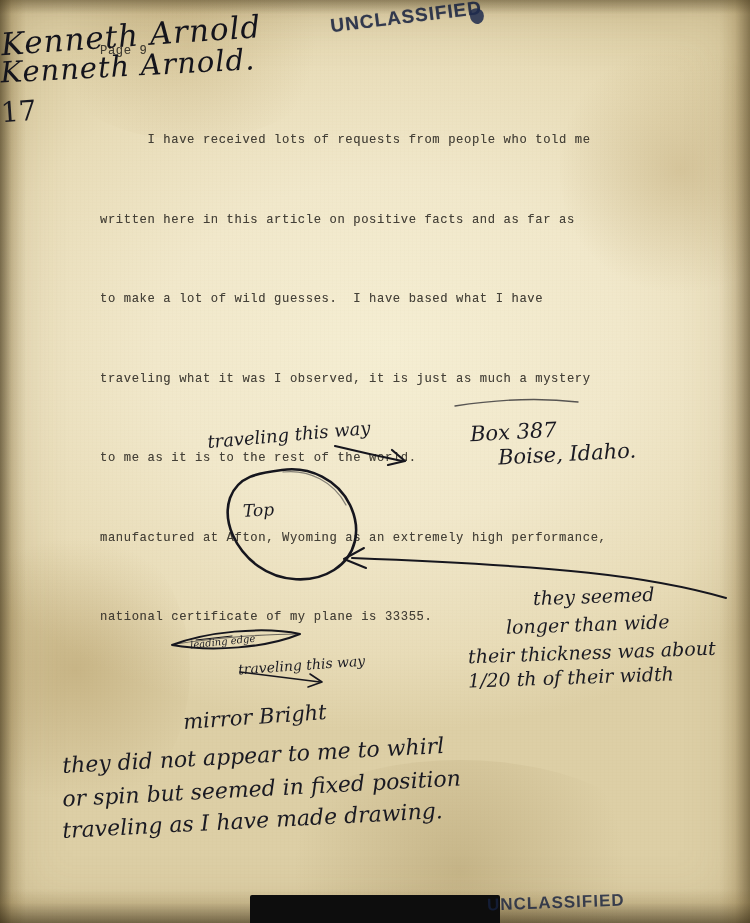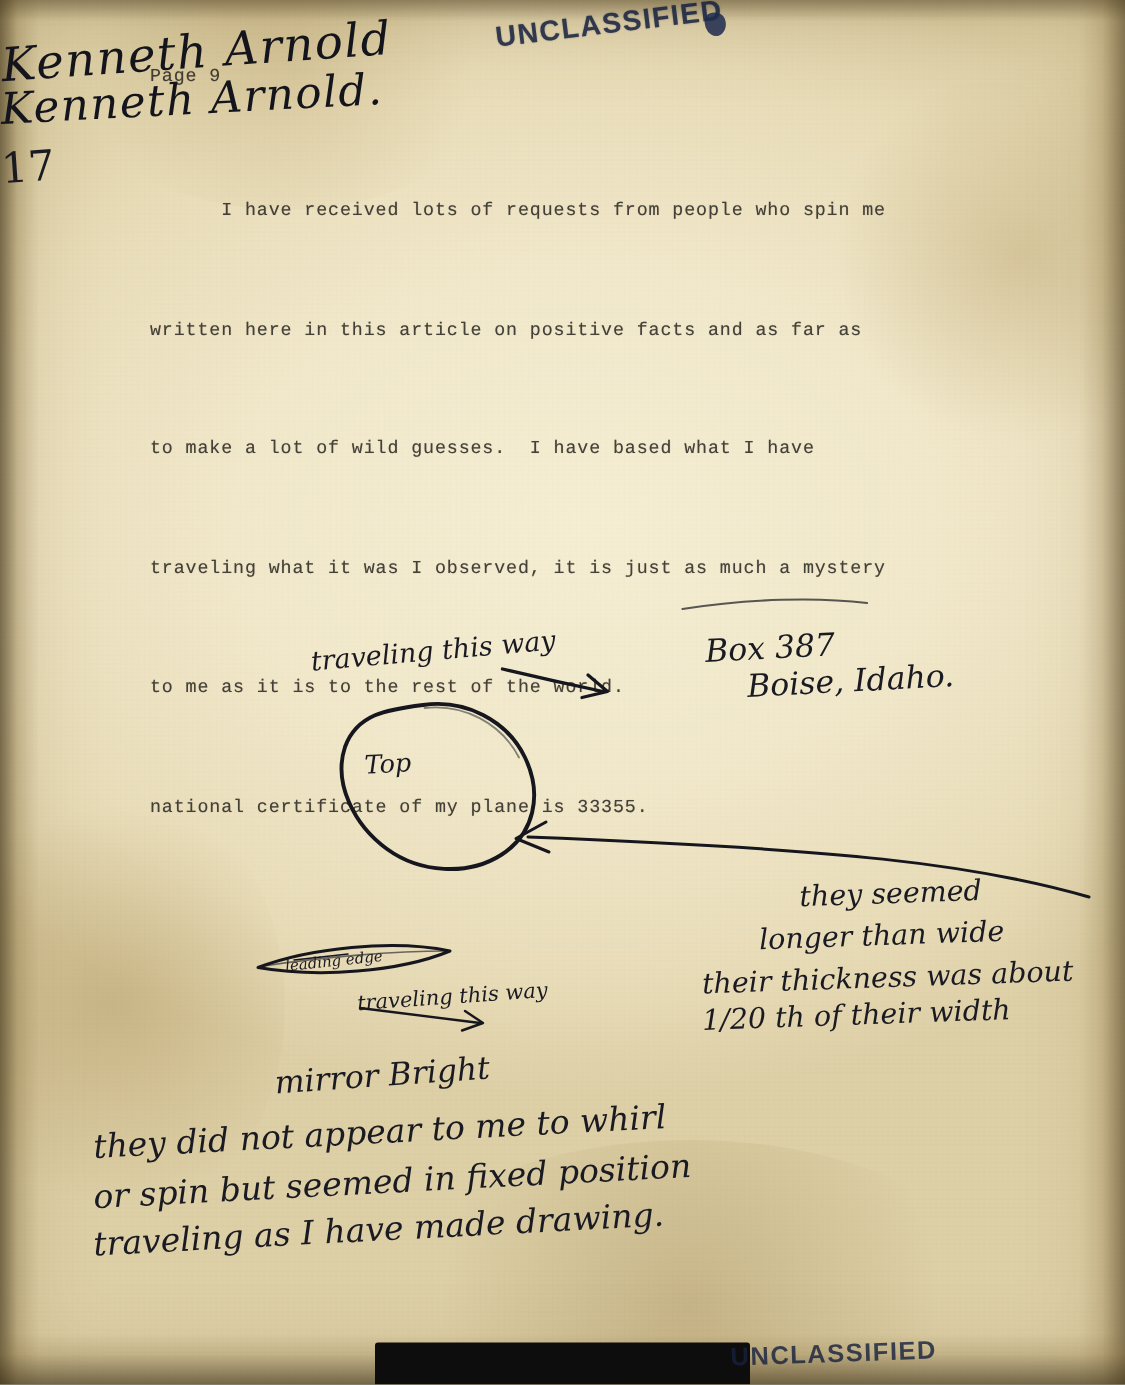--- a/index.html
+++ b/index.html
@@ -195,25 +195,26 @@
   <div class="right-edge"></div>
   <div class="top-edge"></div>
   <div class="bottom-edge"></div>
 
   <div class="stamp" id="stamp-top">UNCLASSIFIED</div>
   <div class="stamp-blot"></div>
 
   <div class="typed" id="page-label">Page 9</div>
 
   <div class="typed" id="body-text">
-    <div>      I have received lots of requests from people who spin me</div>
+    <div>      I have received lots of requests from people who told me</div>
     <div>written here in this article on positive facts and as far as</div>
     <div>to make a lot of wild guesses.  I have based what I have</div>
     <div>traveling what it was I observed, it is just as much a mystery</div>
     <div>to me as it is to the rest of the world.</div>
+    <div>manufactured at Afton, Wyoming as an extremely high performance,</div>
     <div>national certificate of my plane is 33355.</div>
   </div>
 
   <svg id="drawing" viewBox="0 0 750 923">
     <g fill="none" stroke="#16161e" stroke-linecap="round" stroke-linejoin="round">
 
       <path d="M335 446 C360 452, 378 456, 402 461" stroke-width="2.2"></path>
       <path d="M392 450 L405 461 L388 465" stroke-width="2.2"></path>
 
       <path d="M282 470 C310 466, 338 480, 350 505

